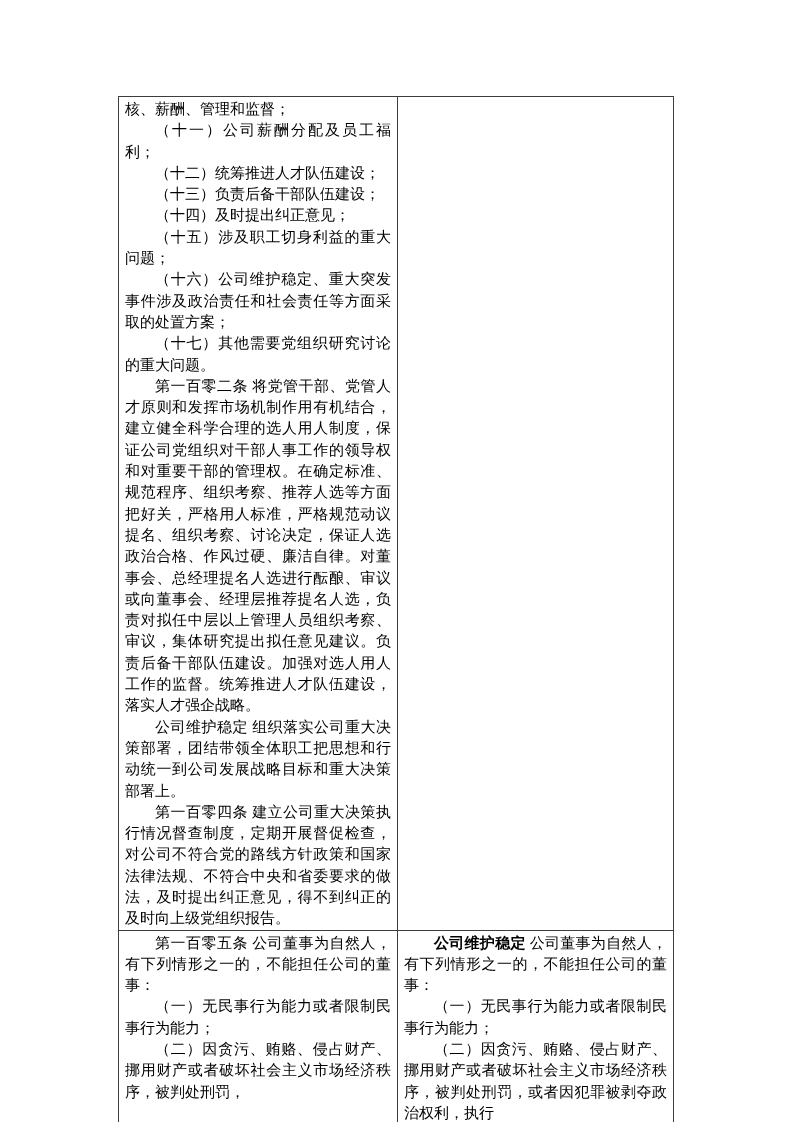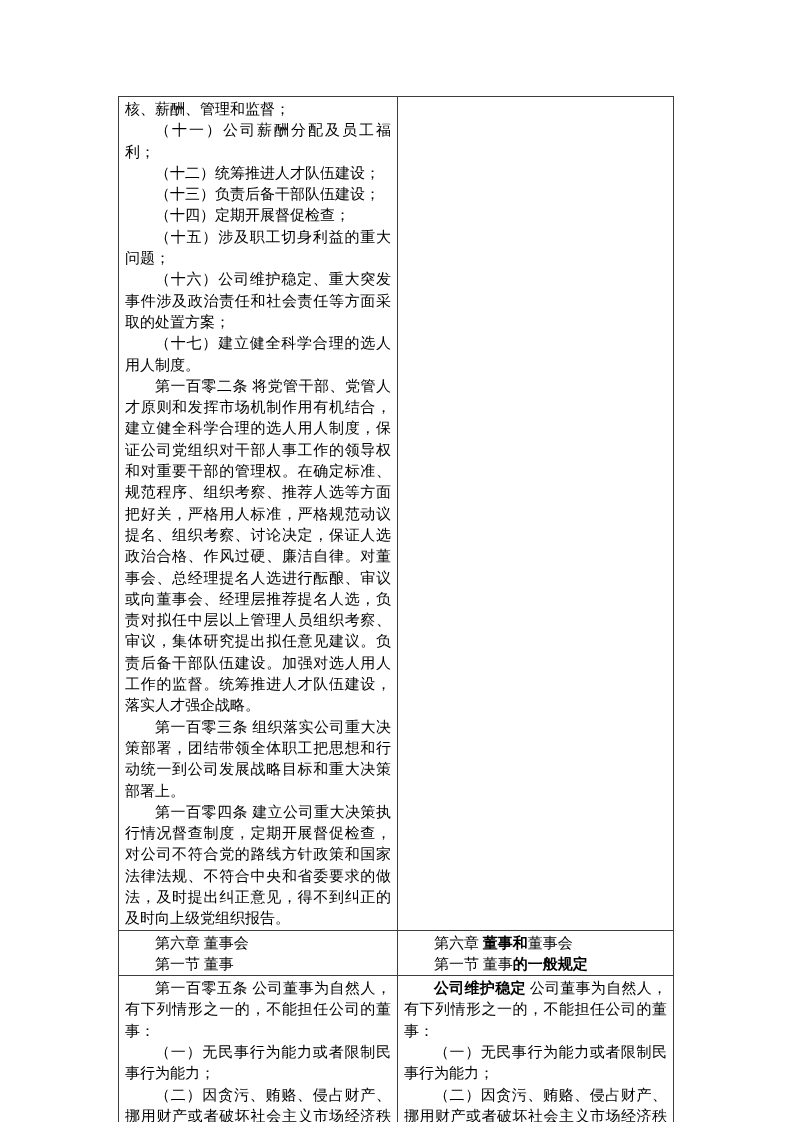--- a/index.html
+++ b/index.html
@@ -54,39 +54,29 @@
       <col class="c-left">
       <col class="c-right">
     </colgroup>
     <tbody id="doc-body">
         <tr class="r1">
           <td>
             <p><span>核、薪酬、管理和监督；</span></p>
             <p class="indent"><span>（十一）公司薪酬分配及员工福利；</span></p>
             <p class="indent"><span>（十二）统筹推进人才队伍建设；</span></p>
             <p class="indent"><span>（十三）负责后备干部队伍建设；</span></p>
-            <p class="indent"><span>（十四）定期开展督促检查；</span></p>
+            <p class="indent"><span>（十四）及时提出纠正意见；</span></p>
             <p class="indent"><span>（十五）涉及职工切身利益的重大问题；</span></p>
             <p class="indent"><span>（十六）公司维护稳定、重大突发事件涉及政治责任和社会责任等方面采取的处置方案；</span></p>
-            <p class="indent"><span>（十七）建立健全科学合理的选人用人制度。</span></p>
+            <p class="indent"><span>（十七）其他需要党组织研究讨论的重大问题。</span></p>
             <p class="indent"><span>第一百零二条 将党管干部、党管人才原则和发挥市场机制作用有机结合，建立健全科学合理的选人用人制度，保证公司党组织对干部人事工作的领导权和对重要干部的管理权。在确定标准、规范程序、组织考察、推荐人选等方面把好关，严格用人标准，严格规范动议提名、组织考察、讨论决定，保证人选政治合格、作风过硬、廉洁自律。对董事会、总经理提名人选进行酝酿、审议或向董事会、经理层推荐提名人选，负责对拟任中层以上管理人员组织考察、审议，集体研究提出拟任意见建议。负责后备干部队伍建设。加强对选人用人工作的监督。统筹推进人才队伍建设，落实人才强企战略。</span></p>
-            <p class="indent"><span>第一百零三条 组织落实公司重大决策部署，团结带领全体职工把思想和行动统一到公司发展战略目标和重大决策部署上。</span></p>
+            <p class="indent"><span>公司维护稳定 组织落实公司重大决策部署，团结带领全体职工把思想和行动统一到公司发展战略目标和重大决策部署上。</span></p>
             <p class="indent"><span>第一百零四条 建立公司重大决策执行情况督查制度，定期开展督促检查，对公司不符合党的路线方针政策和国家法律法规、不符合中央和省委要求的做法，及时提出纠正意见，得不到纠正的及时向上级党组织报告。</span></p>
           </td>
           <td></td>
-        </tr>
-        <tr class="r2">
-          <td>
-            <p class="indent"><span>第六章 董事会</span></p>
-            <p class="indent"><span>第一节 董事</span></p>
-          </td>
-          <td>
-            <p class="indent"><span>第六章 </span><span class="bold">董事和</span><span>董事会</span></p>
-            <p class="indent"><span>第一节 董事</span><span class="bold">的一般规定</span></p>
-          </td>
         </tr>
         <tr class="r3">
           <td>
             <p class="indent"><span>第一百零五条 公司董事为自然人，有下列情形之一的，不能担任公司的董事：</span></p>
             <p class="indent"><span>（一）无民事行为能力或者限制民事行为能力；</span></p>
             <p class="indent"><span>（二）因贪污、贿赂、侵占财产、挪用财产或者破坏社会主义市场经济秩序，被判处刑罚，</span></p>
           </td>
           <td>
             <p class="indent"><span class="bold">公司维护稳定</span><span> 公司董事为自然人，有下列情形之一的，不能担任公司的董事：</span></p>
             <p class="indent"><span>（一）无民事行为能力或者限制民事行为能力；</span></p>

